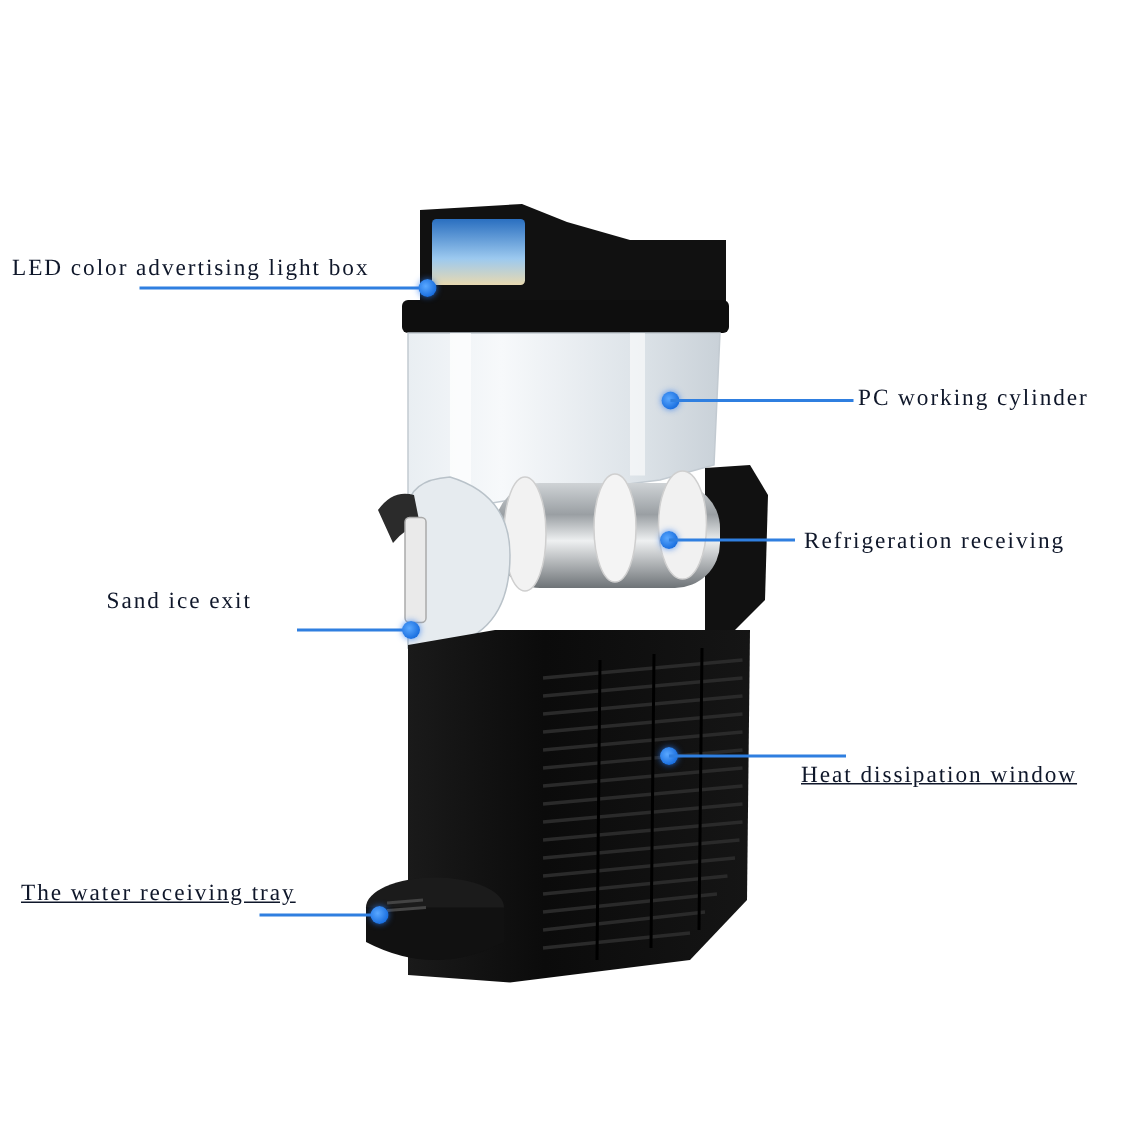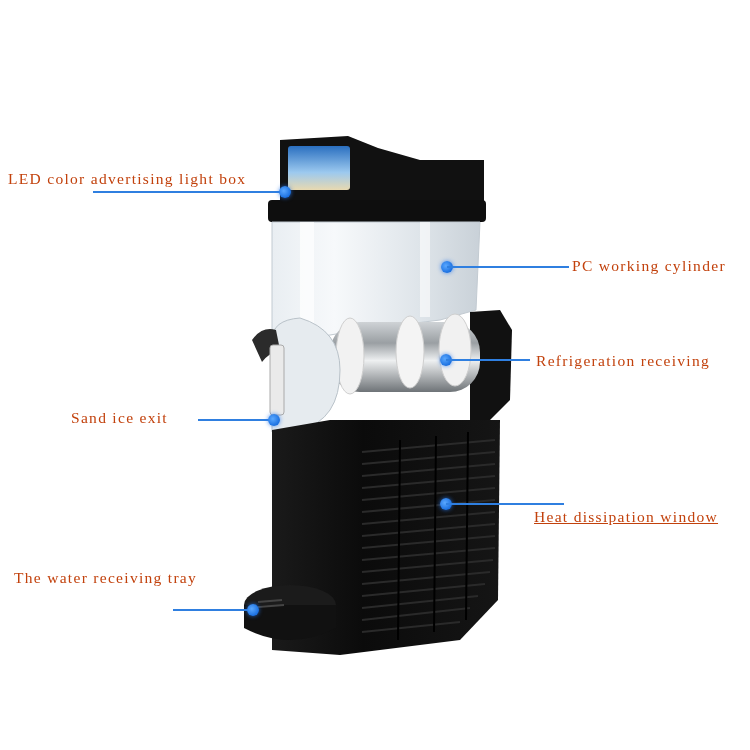--- a/index.html
+++ b/index.html
@@ -3,21 +3,21 @@
 <meta charset="utf-8">
 <style>
   html, body { margin: 0; padding: 0; }
   body {
     width: 750px; height: 750px; position: relative; overflow: hidden;
     background: #ffffff;
     font-family: "Liberation Mono", "DejaVu Sans Mono", monospace;
   }
   .machine { position: absolute; left: 0; top: 0; width: 750px; height: 750px; }
   .label {
-    position: absolute; font-size: 15.5px; color: #c2410c; white-space: nowrap;
+    position: absolute; font-size: 15.5px; color: #0f172a; white-space: nowrap;
     font-family: "Liberation Serif", "DejaVu Serif", serif; letter-spacing: 1.3px;
   }
   .leader { position: absolute; height: 2px; background: #2f7fe0; }
   .dot {
     position: absolute; width: 12px; height: 12px; border-radius: 50%;
     background: radial-gradient(circle at 40% 40%, #5aa8ff, #1a6fe0 70%);
     box-shadow: 0 0 4px rgba(40,120,240,0.8);
   }
 </style>
 </head>
@@ -110,23 +110,23 @@
 <div class="dot" style="left:279px; top:186px;"></div>
 
 <div class="dot" style="left:441px; top:261px;"></div>
 <div class="leader" style="left:447px; top:266px; width:122px;"></div>
 <div class="label" style="left:572px; top:257px;text-align:center;">PC working cylinder</div>
 
 <div class="dot" style="left:440px; top:354px;"></div>
 <div class="leader" style="left:446px; top:359px; width:84px;"></div>
 <div class="label" style="left:536px; top:352px;">Refrigeration receiving</div>
 
-<div class="label" style="left:71px; top:409px;text-align:right;">Sand ice exit</div>
+<div class="label" style="left:71px; top:392px;text-align:right;">Sand ice exit</div>
 <div class="leader" style="left:198px; top:419px; width:76px;"></div>
 <div class="dot" style="left:268px; top:414px;"></div>
 
 <div class="dot" style="left:440px; top:498px;"></div>
 <div class="leader" style="left:446px; top:503px; width:118px;"></div>
 <div class="label" style="left:534px; top:508px;text-decoration:underline;">Heat dissipation window</div>
 
-<div class="label" style="left:14px; top:569px;">The water receiving tray</div>
+<div class="label" style="left:14px; top:587px;text-decoration:underline;">The water receiving tray</div>
 <div class="leader" style="left:173px; top:609px; width:80px;"></div>
 <div class="dot" style="left:247px; top:604px;"></div>
 
 </body></html>

